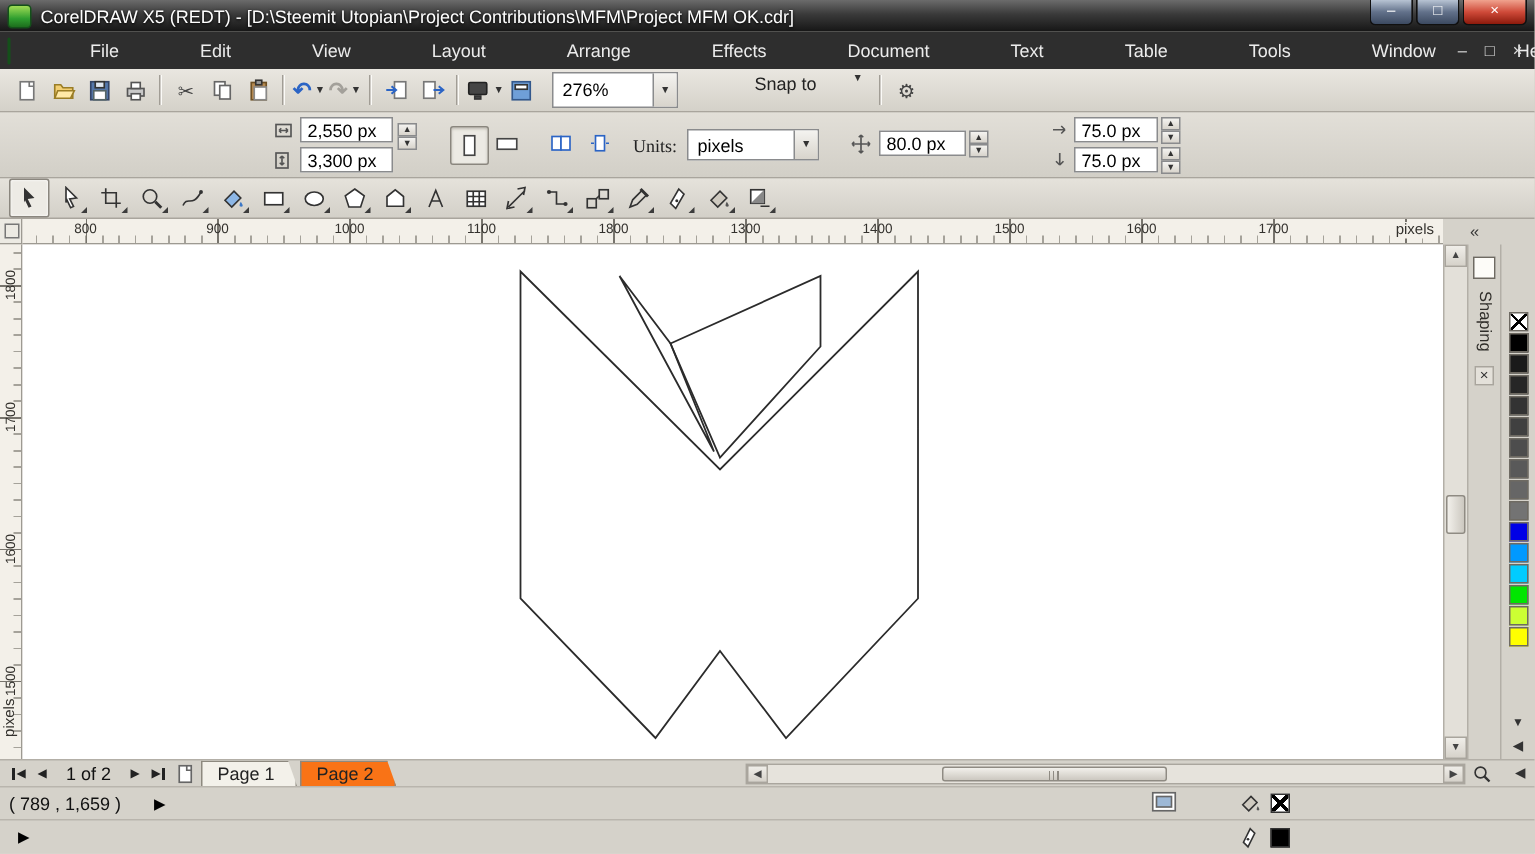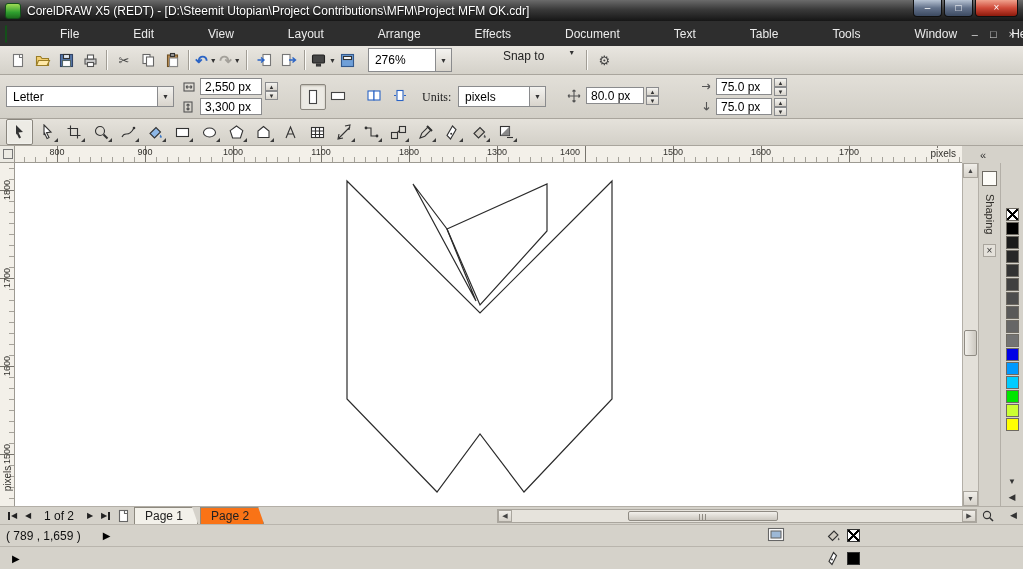--- a/index.html
+++ b/index.html
@@ -291,24 +291,20 @@
       <span>Snap to</span>
       <span class="dd">▼</span>
     </div>
     <div class="tsep"></div>
     <div class="tbtn">
         <span class="glyph">⚙</span>
       </div>
   </div>
 
   <div class="propbar">
-    <div class="combo" style="position:absolute;left:6px;top:11px;width:168px;height:21px;">
-      <span class="combo-val">Letter</span>
-      <span class="arrow-btn">▼</span>
-    </div>
 
     <svg class="ti" width="14" height="14" style="position:absolute;left:182px;top:5px;">
         <rect x="2" y="3" width="10" height="8" stroke="#555"></rect>
         <path d="M4 7h6M4 7l1.5-1.5M4 7l1.5 1.5M10 7l-1.5-1.5M10 7l-1.5 1.5" stroke="#555"></path>
       </svg>
     <div class="field" style="position:absolute;left:200px;top:3px;width:62px;">2,550 px</div>
     <svg class="ti" width="14" height="14" style="position:absolute;left:182px;top:25px;">
         <rect x="2" y="2" width="8" height="10" stroke="#555"></rect>
         <path d="M6 4v6M6 4L4.5 5.5M6 4l1.5 1.5M6 10l-1.5-1.5M6 10l1.5-1.5" stroke="#555"></path>
       </svg>
@@ -488,21 +484,21 @@
   </div>
 
   <div class="ruler-corner"></div>
   <div class="hruler">
     <span class="rlabel" style="left:27px">800</span>
     <span class="rlabel" style="left:115px">900</span>
     <span class="rlabel" style="left:203px">1000</span>
     <span class="rlabel" style="left:291px">1100</span>
     <span class="rlabel" style="left:379px">1800</span>
     <span class="rlabel" style="left:467px">1300</span>
-    <span class="rlabel" style="left:540px">1400</span>
+    <span class="rlabel" style="left:555px">1400</span>
     <span class="rlabel" style="left:643px">1500</span>
     <span class="rlabel" style="left:731px">1600</span>
     <span class="rlabel" style="left:819px">1700</span>
     <span class="runit">pixels</span>
   </div>
   <div class="ruler-right-fill">
     <span class="collapse-btn">«</span>
   </div>
   <div class="vruler">
     <span class="rlabel" style="top:22px">1800</span>

